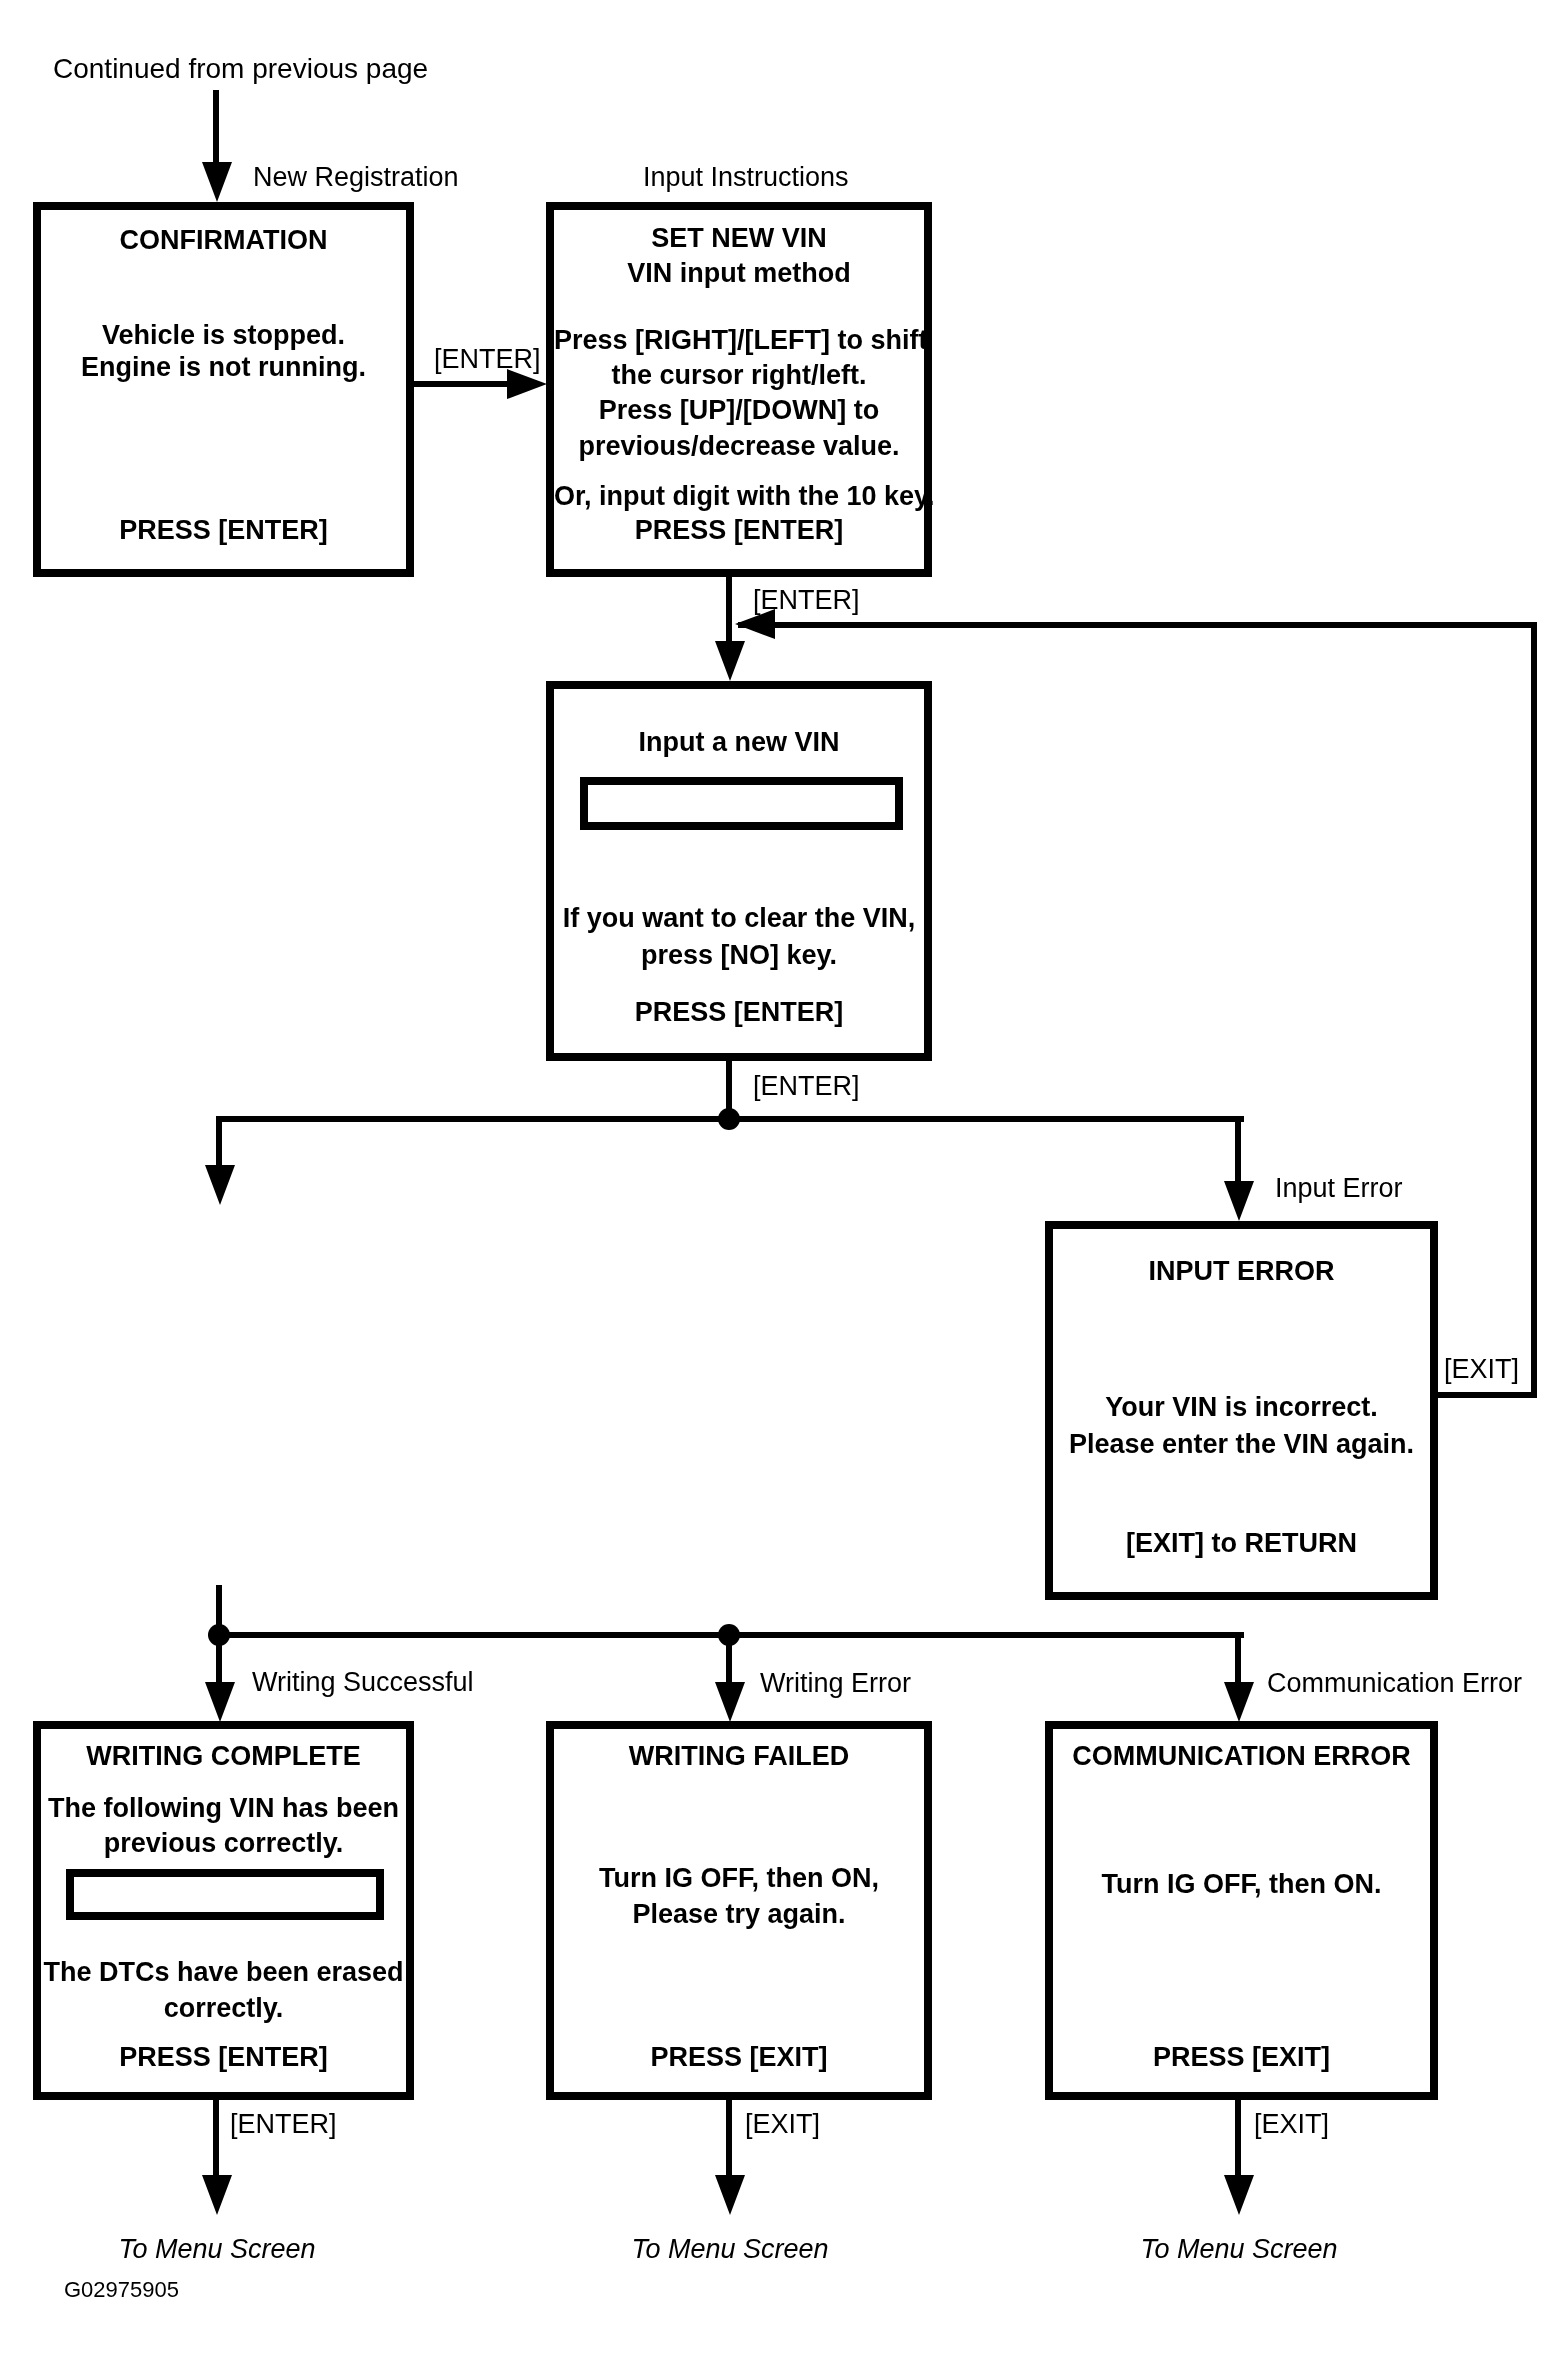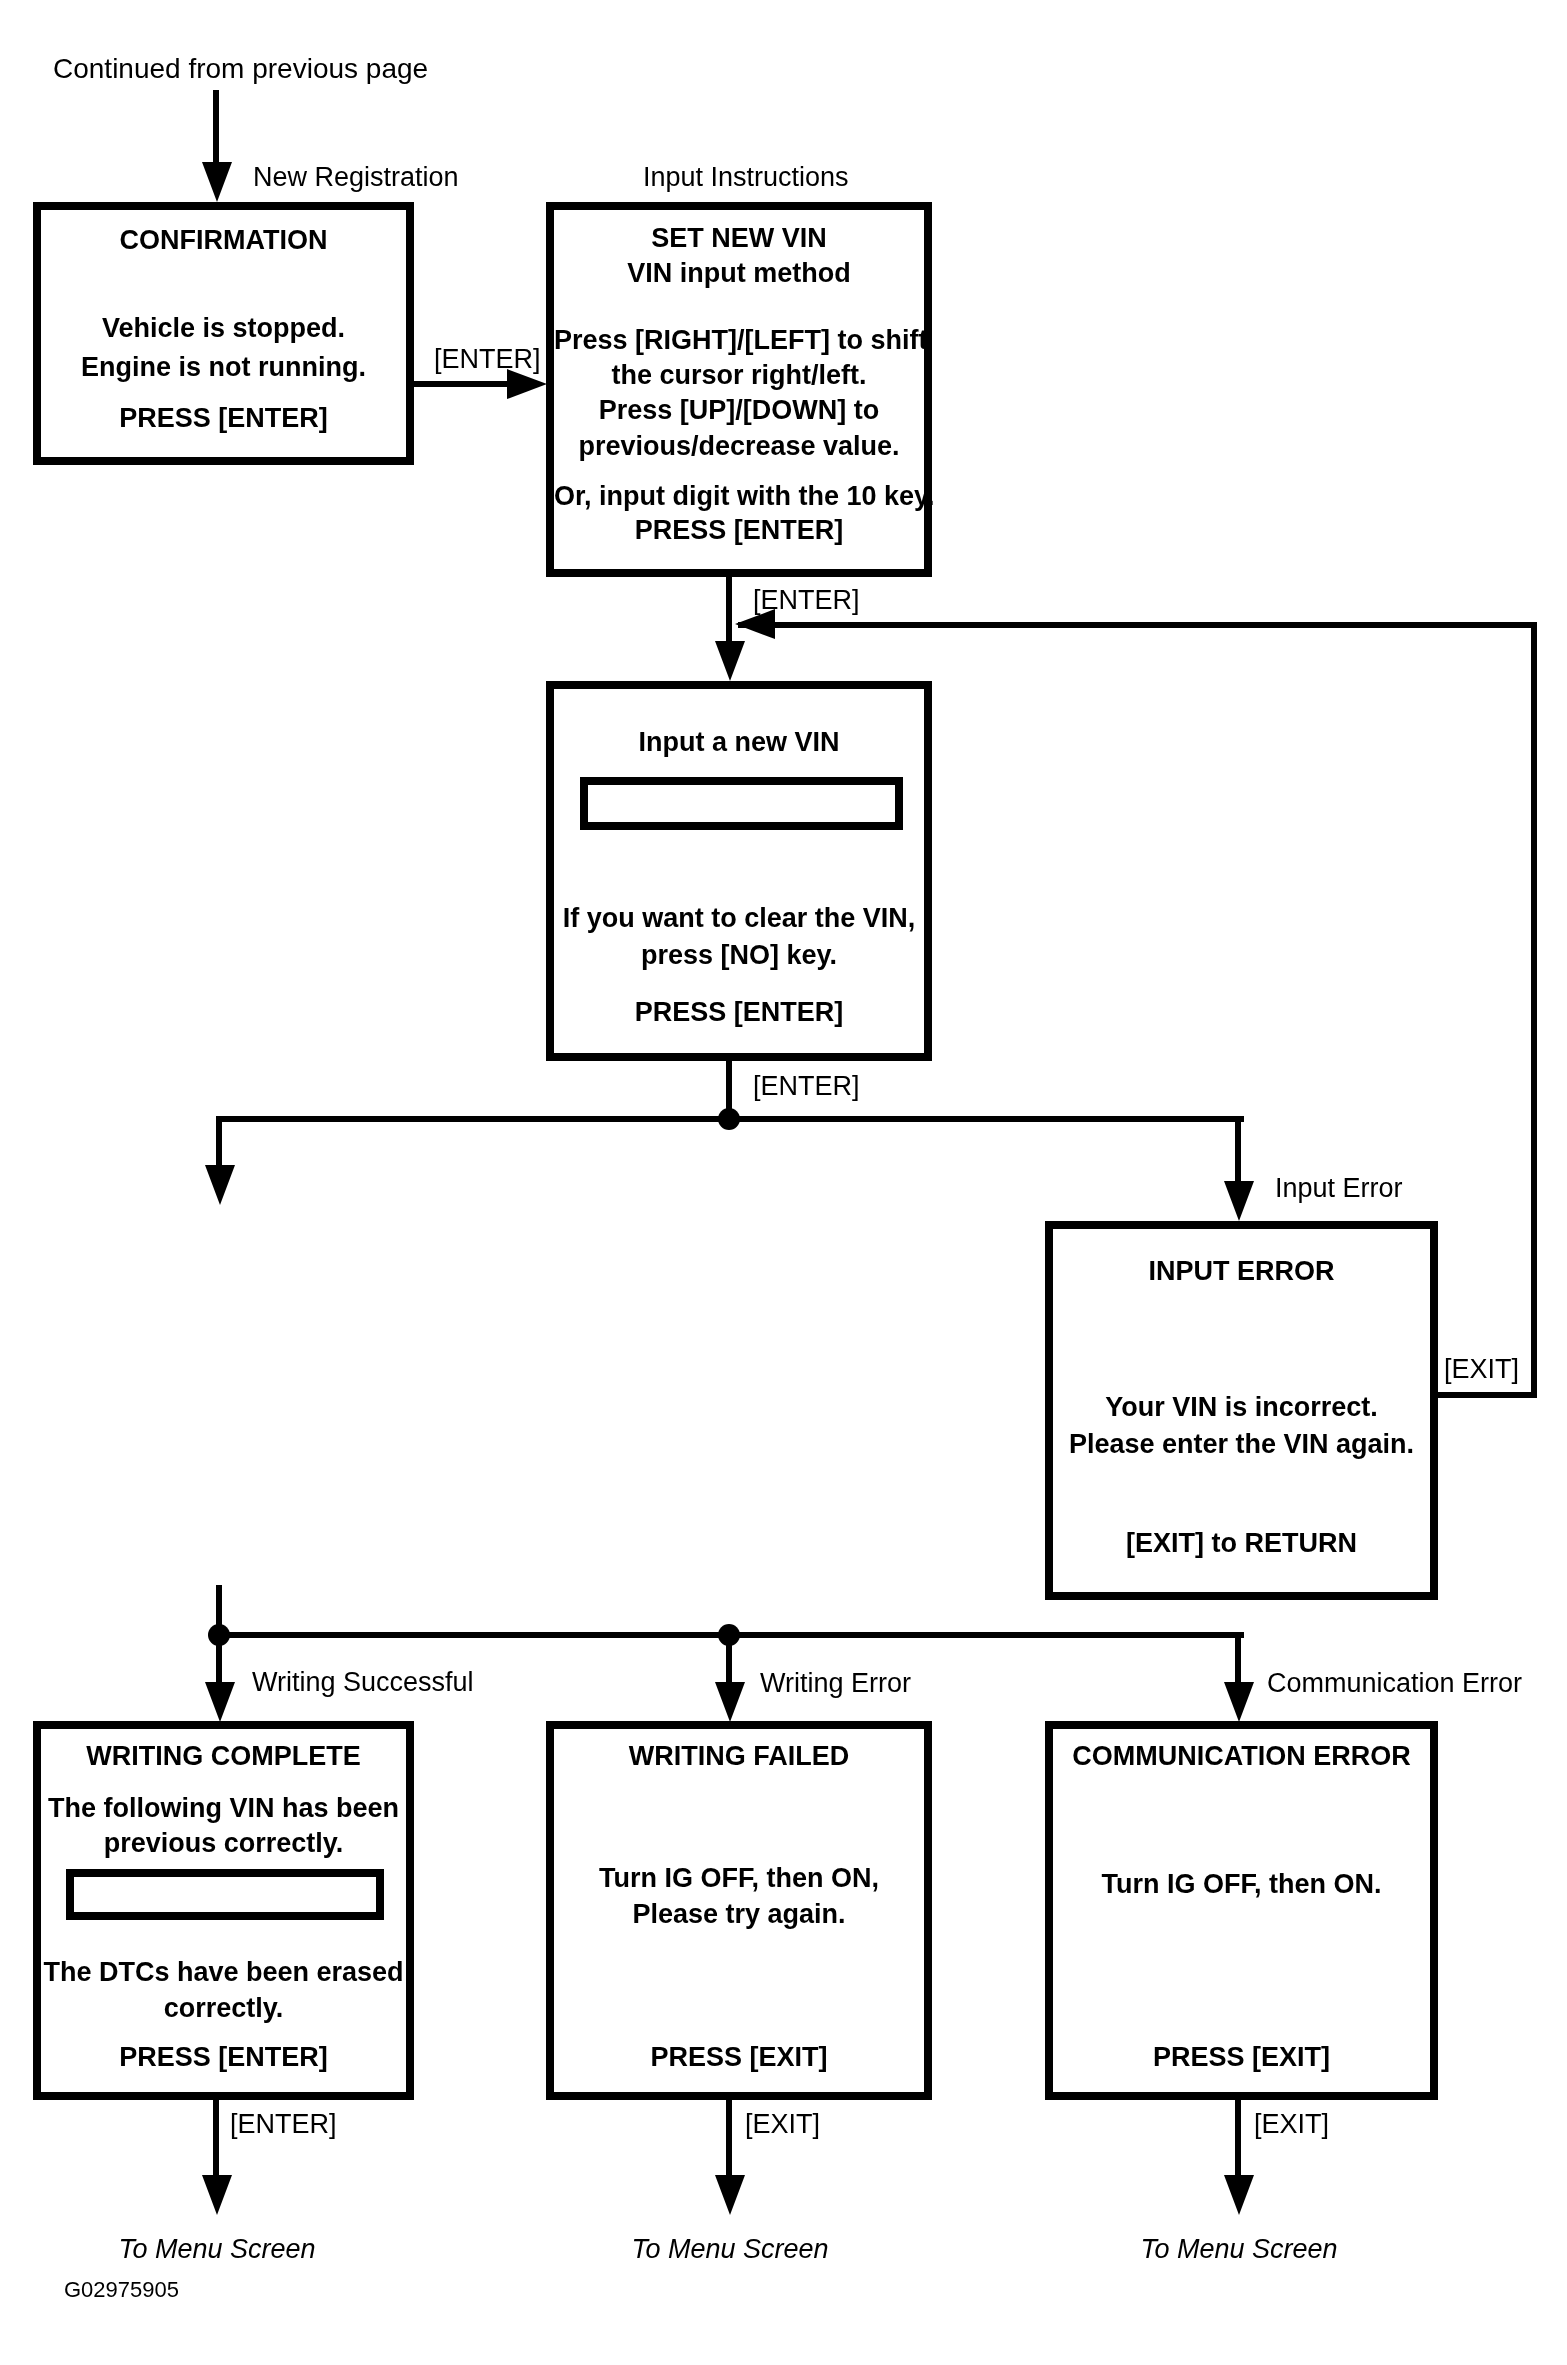--- a/index.html
+++ b/index.html
@@ -23,23 +23,23 @@
 
 <div class="canvas">
 
   <div class="lbl" style="left:53px;top:54px;font-size:28px;">Continued from previous page</div>
 
   <div class="vl" style="left:213px;top:90px;height:81px;"></div>
   <div class="ad" style="left:202px;top:162px;"></div>
   <div class="lbl" style="left:253px;top:162px;">New Registration</div>
   <div class="lbl" style="left:643px;top:162px;">Input Instructions</div>
 
-  <div class="box" style="left:33px;top:202px;width:381px;height:263px;">
+  <div class="box" style="left:33px;top:202px;width:381px;height:375px;">
     <div class="bt" style="top:14px;">CONFIRMATION</div>
-    <div class="bt" style="top:102px;">Vehicle is stopped.</div>
+    <div class="bt" style="top:109px;">Vehicle is stopped.</div>
     <div class="bt" style="top:141px;">Engine is not running.</div>
     <div class="bt" style="bottom:23px;">PRESS [ENTER]</div>
   </div>
 
   <div class="lbl" style="left:434px;top:344px;">[ENTER]</div>
   <div class="hl" style="left:414px;top:381px;width:93px;"></div>
   <div class="ar" style="left:507px;top:369px;"></div>
 
   <div class="box" style="left:546px;top:202px;width:386px;height:375px;">
     <div class="bt" style="top:12.3px;">SET NEW VIN</div>

